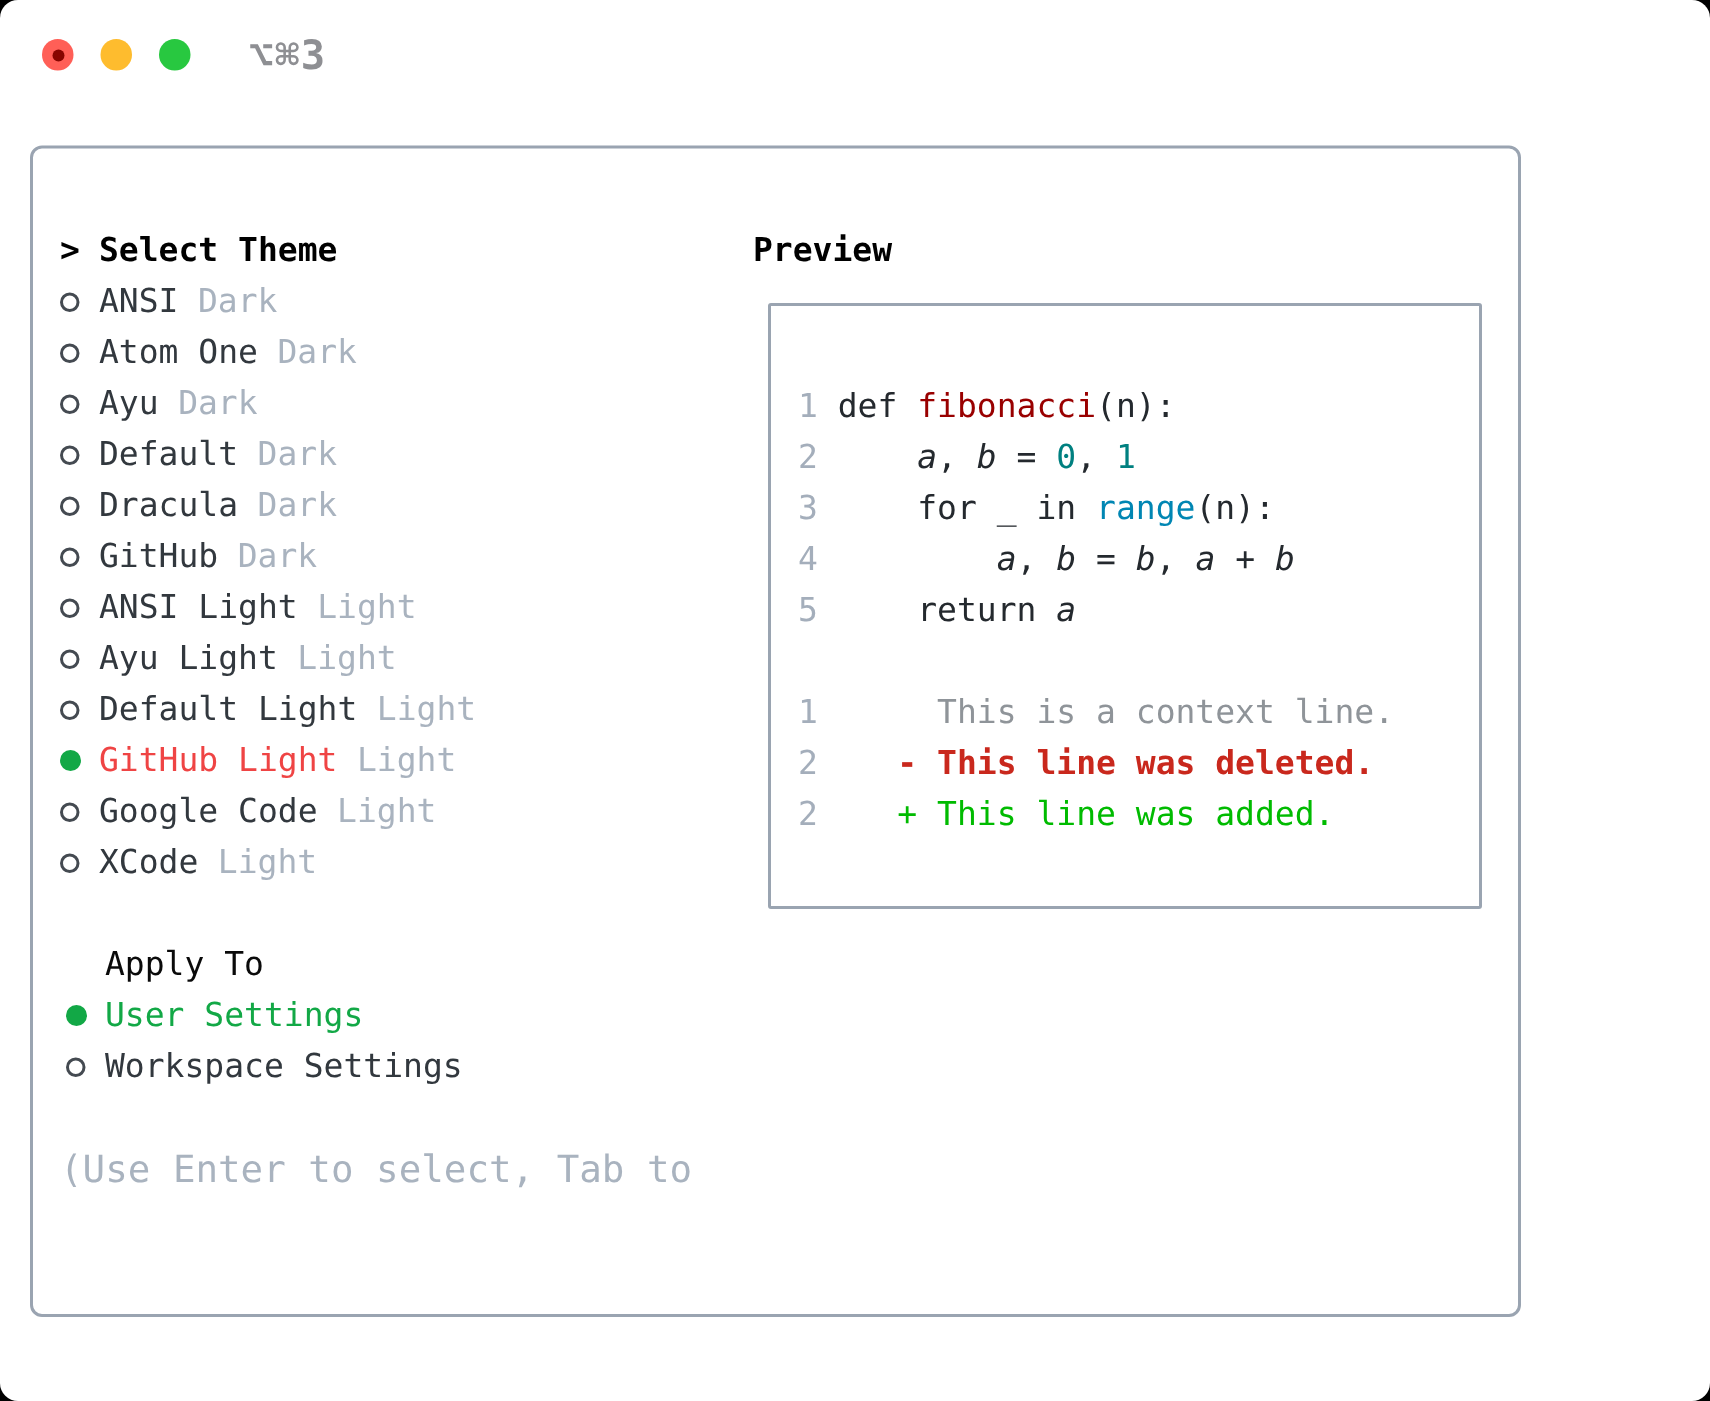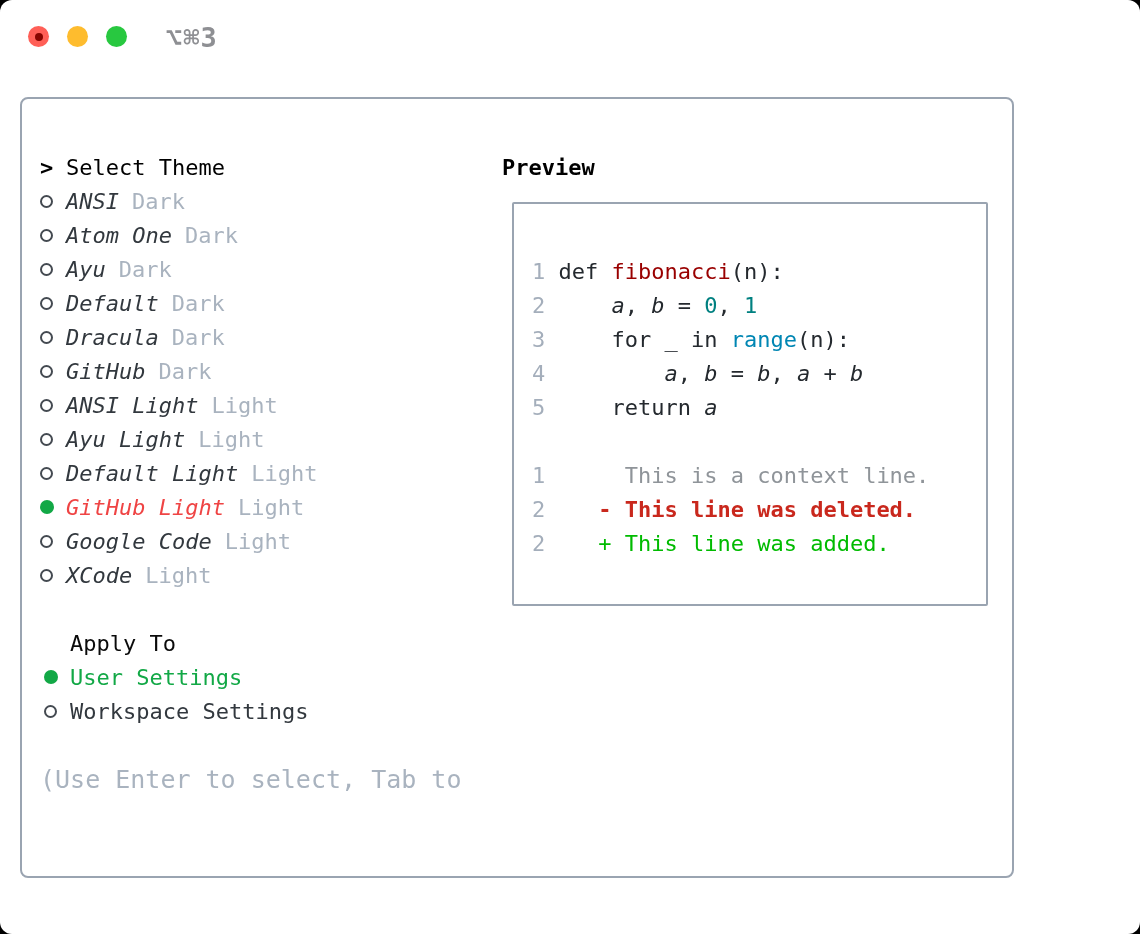--- a/index.html
+++ b/index.html
@@ -33,22 +33,22 @@
     border:2px solid #9aa4b1; border-radius:8px; background:#fff;
   }
 
   .row { height:34px; display:flex; align-items:center; font-size:22px; }
   .marker { width:26px; flex:0 0 26px; display:flex; align-items:center; }
   .cursor { color:#000; font-weight:bold; }
   .circle { width:13px; height:13px; border-radius:50%; border:2px solid #444a51; }
   .selected .circle { border:none; background:#12a846; width:14px; height:14px; }
 
   .theme-list { position:absolute; left:18px; top:51px; }
-  .list-header-label { color:#000; font-weight:normal; }
-  .tname { color:#32383e; white-space:pre;font-style:italic; }
+  .list-header-label { color:#000; font-weight:bold; }
+  .tname { color:#32383e; white-space:pre; }
   .tvariant { color:#a9b3bf; margin-left:13px; white-space:pre; }
   .selected .tname { color:#ef4444; }
 
   .apply-section { position:absolute; left:22px; top:527px; }
   .apply-header { color:#0a0a0a; }
   .apply-label { color:#32383e; white-space:pre; }
   .selected .apply-label { color:#12a846; }
 
   .footer { position:absolute; left:18px; top:663px; color:#a9b3bf; font-size:25px; }
   .footer div { height:34px; display:flex; align-items:center; }

